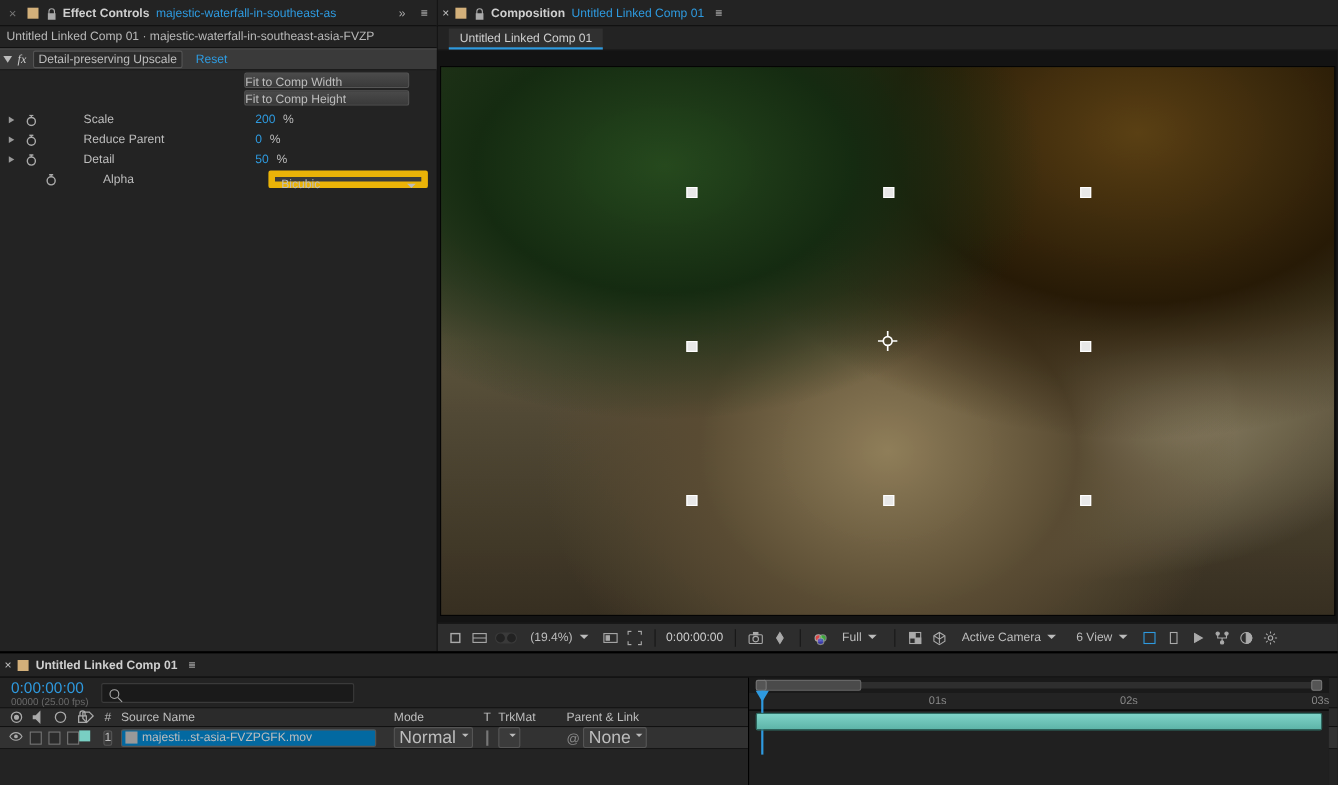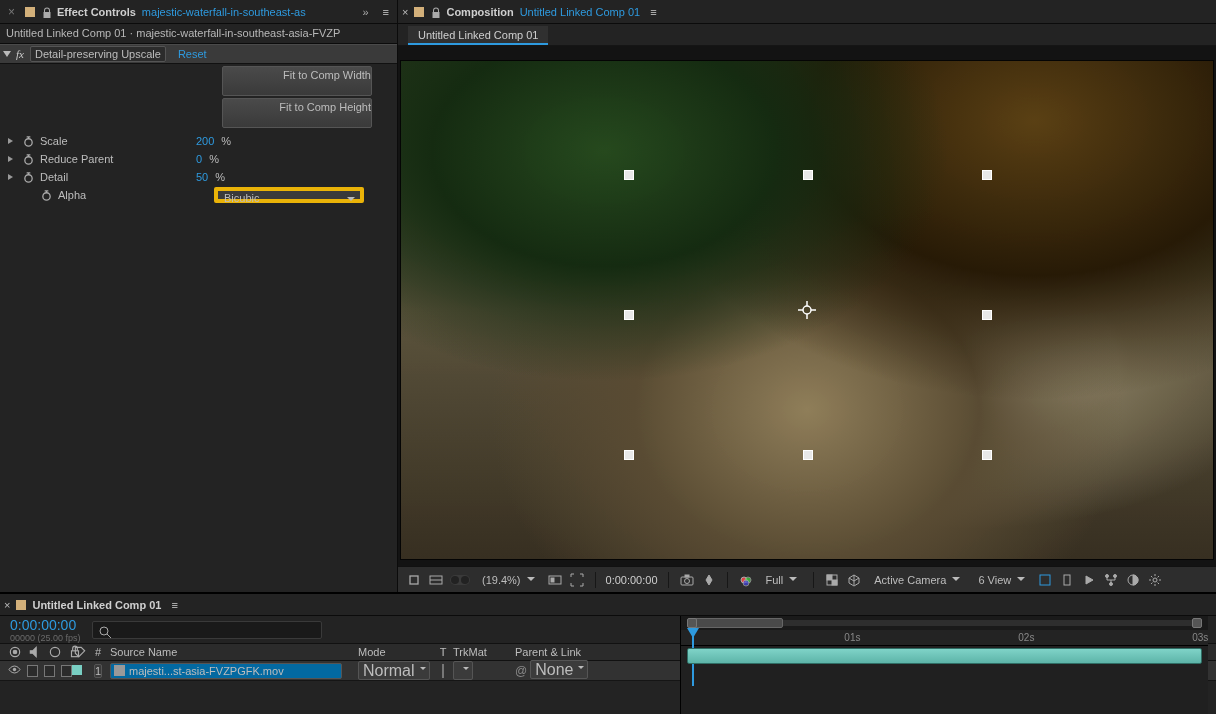--- a/index.html
+++ b/index.html
@@ -26,31 +26,31 @@
   .chev{margin-left:auto;color:#aaa;padding:0 6px;letter-spacing:-2px;}
   
   .crumb{height:20px;padding:3px 6px;background:var(--panel);color:#b8b8b8;white-space:nowrap;overflow:hidden;text-overflow:ellipsis;border-bottom:1px solid var(--line);}
   
   .fxhead{display:flex;align-items:center;gap:6px;height:20px;padding:0 4px;background:#3a3a3a;border-top:1px solid #4a4a4a;border-bottom:1px solid #111;}
   .tw{display:inline-block;width:0;height:0;border-style:solid;border-width:4px 0 4px 6px;border-color:transparent transparent transparent #bbb;transform:rotate(90deg);}
   .fxicon{display:inline-block;font-style:italic;font-family:Georgia,serif;color:#ccc;}
   .fxname{background:#2c2c2c;border:1px solid #555;padding:1px 4px;border-radius:2px;}
   .reset{color:var(--link);padding:0 6px;}
   .btns{margin-left:222px;margin-top:2px;display:flex;flex-direction:column;gap:2px;}
-  .btn{background:linear-gradient(#4a4a4a,#3a3a3a);border:1px solid #555;border-radius:2px;text-align:right;height:30px;line-height:16px;width:150px;cursor:pointer;}
+  .btn{background:linear-gradient(#4a4a4a,#3a3a3a);border:1px solid #555;border-radius:2px;text-align:left;height:14px;line-height:16px;width:150px;cursor:pointer;}
   
   .props{padding:4px 0;}
   .prow{display:flex;align-items:center;height:18px;padding:0 8px 0 26px;gap:6px;}
   .prow .tw2{display:inline-block;width:0;height:0;border-style:solid;border-width:3px 0 3px 5px;border-color:transparent transparent transparent #999;margin-left:-18px;margin-right:4px;}
   .stop{width:11px;height:11px;}
   .stop svg{width:11px;height:11px;fill:none;stroke:#aaa;stroke-width:1.4;}
-  .pname{width:150px;}
+  .pname{width:150px;margin-left:36px;}
   .pval{color:var(--link);}
   .unit{color:#bbb;margin-left:1px;}
-  .sel{background:#3a3a3a;border:4px solid #eab308;border-radius:2px;height:16px;line-height:14px;padding:0 16px 0 6px;width:150px;position:relative;}
+  .sel{background:#3a3a3a;border:6px solid #eab308;border-radius:2px;height:16px;line-height:14px;padding:0 16px 0 6px;width:150px;position:relative;}
   .sel::after{content:"";position:absolute;right:5px;top:6px;border:4px solid transparent;border-top-color:#bbb;}
   
   .vtabs{display:flex;align-items:center;height:24px;padding:0 4px;gap:6px;background:var(--panel);border-bottom:1px solid var(--line);}
   .subtabs{display:flex;height:22px;align-items:flex-end;padding:0 10px;border-bottom:1px solid #151515;background:var(--panel);}
   .subtab{background:var(--panel3);padding:3px 10px 2px;color:#cfcfcf;border-bottom:2px solid #2e9adf;cursor:pointer;}
   .canvas{flex:1;position:relative;background:#131313;overflow:hidden;}
   .img{position:absolute;inset:14px 2px 6px 2px;background:
         radial-gradient(ellipse at 25% 18%, #2c4b25 0%, #1b2e18 20%, transparent 40%),
         radial-gradient(ellipse at 78% 12%, #5a431d 0%, #2a1f0e 25%, transparent 45%),
         radial-gradient(ellipse at 50% 70%, #8d7e5e 0%, #5a4e39 30%, transparent 55%),

